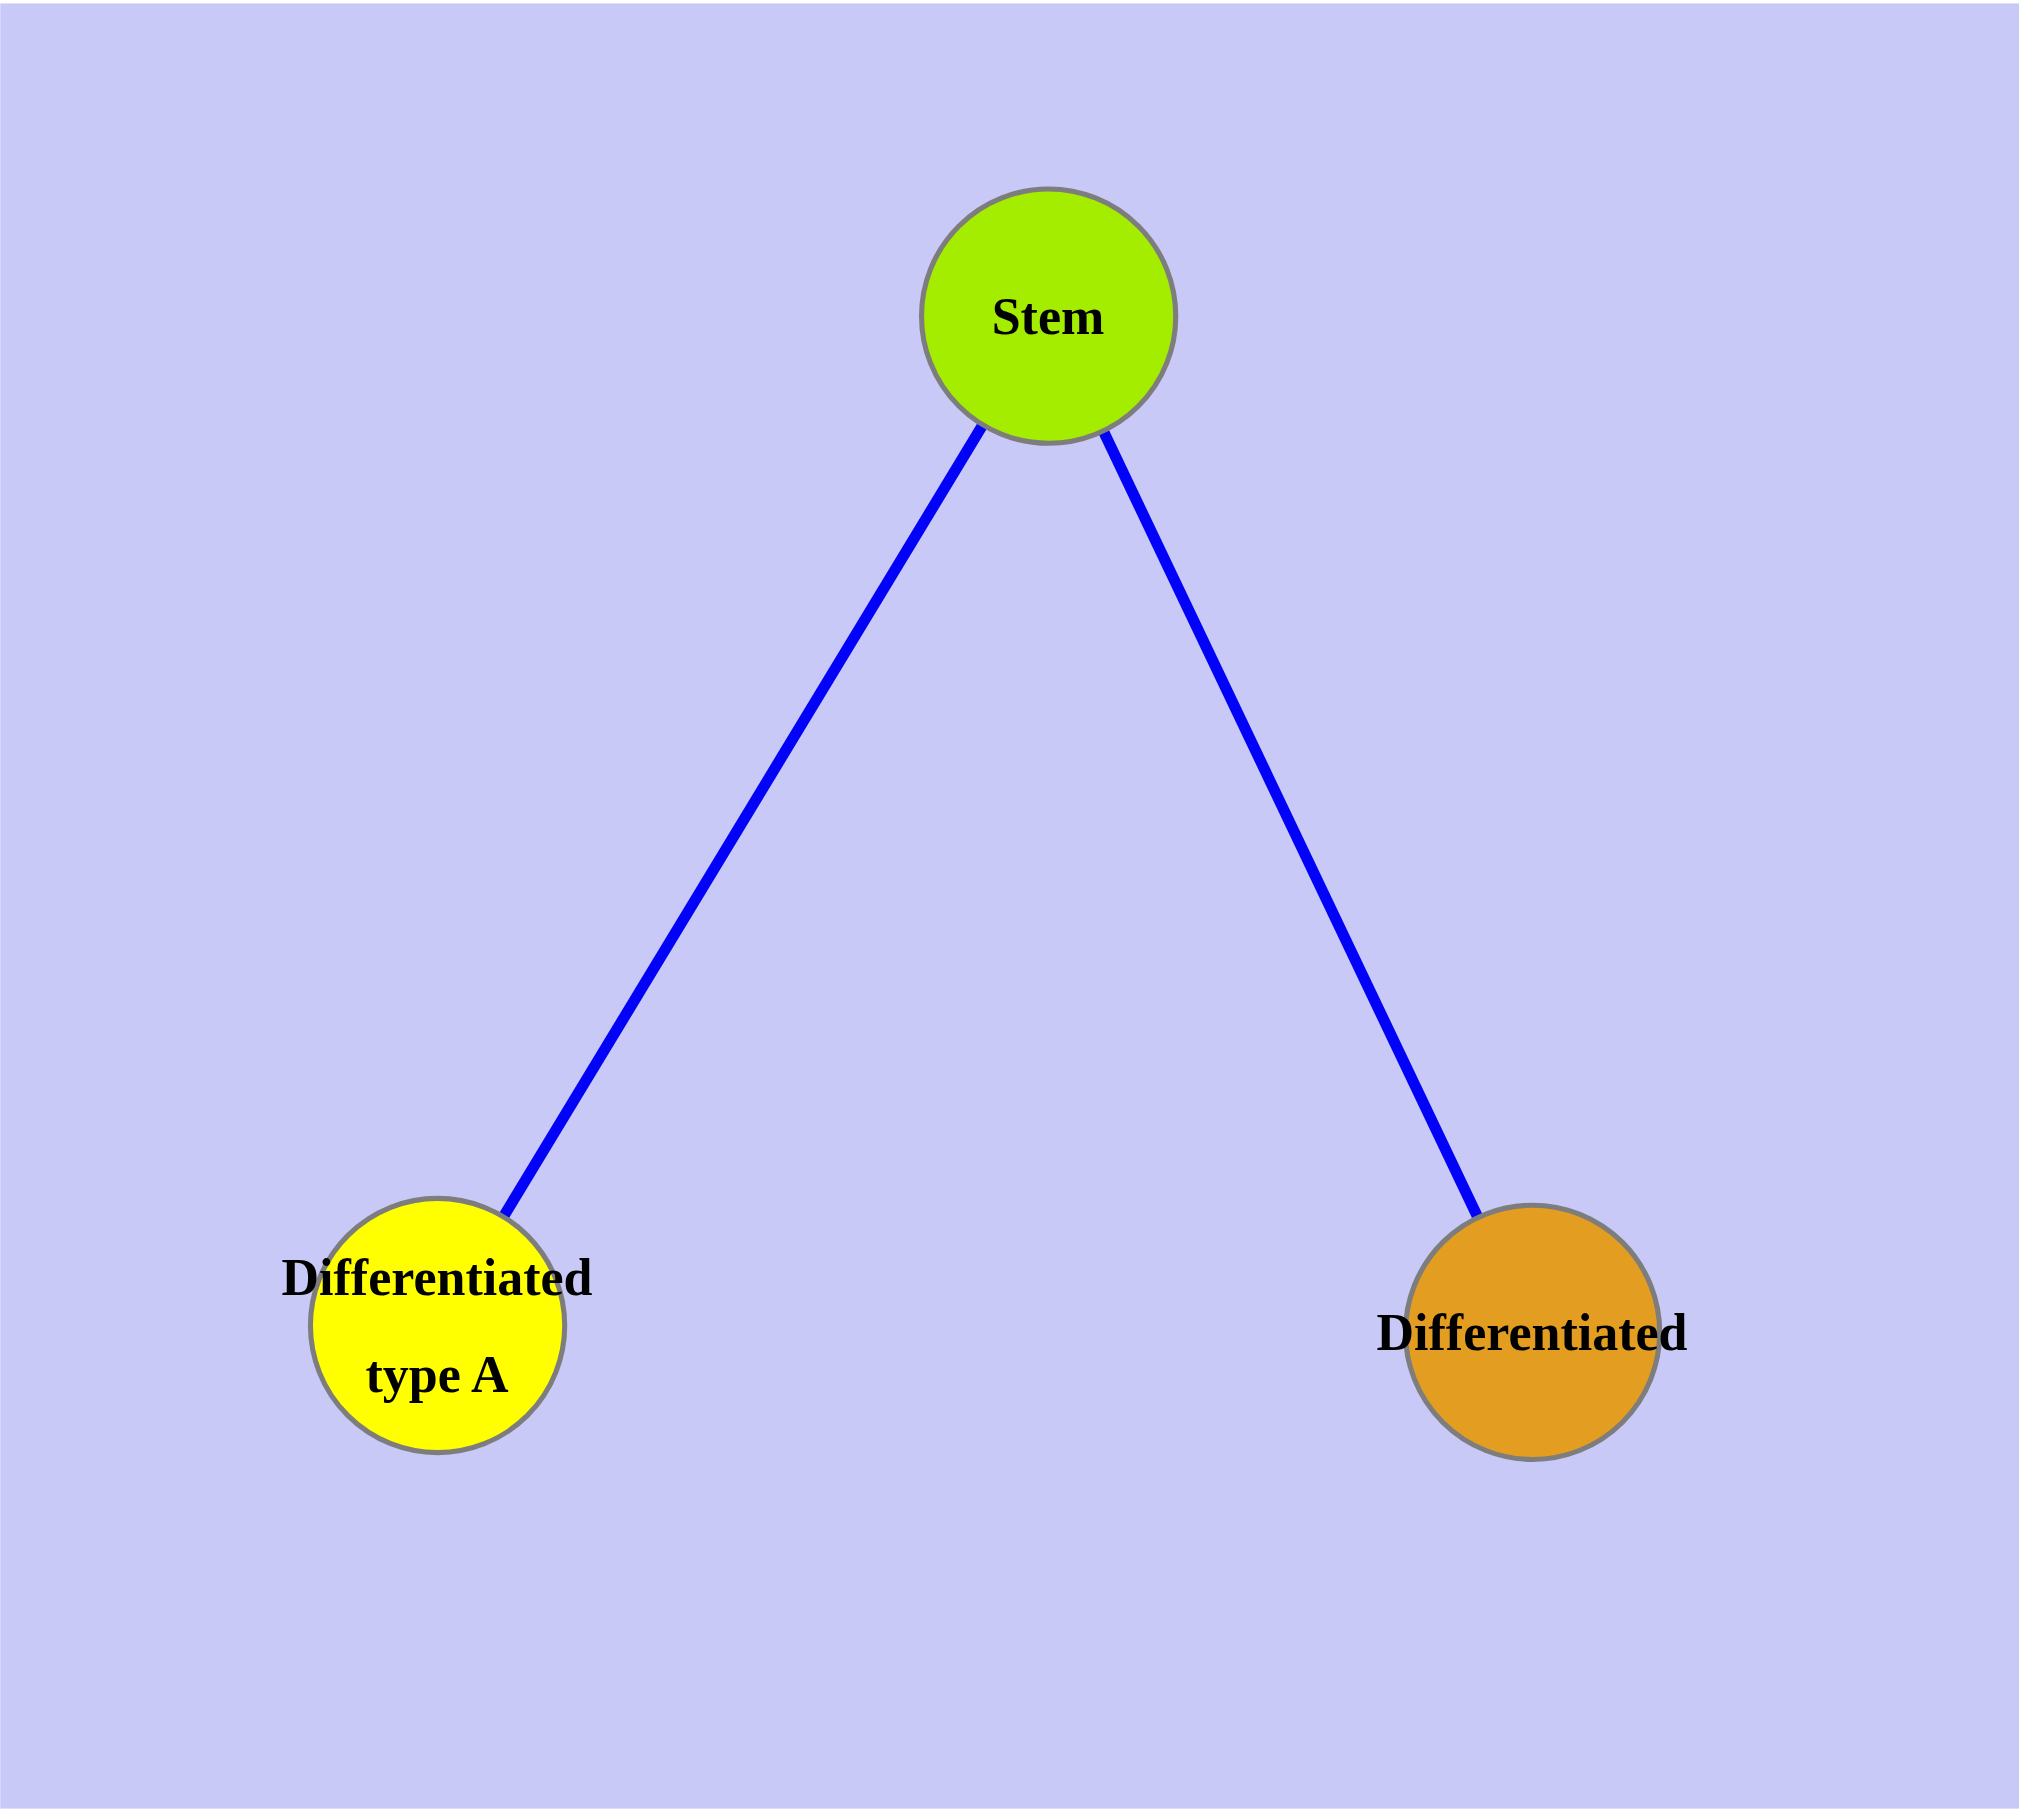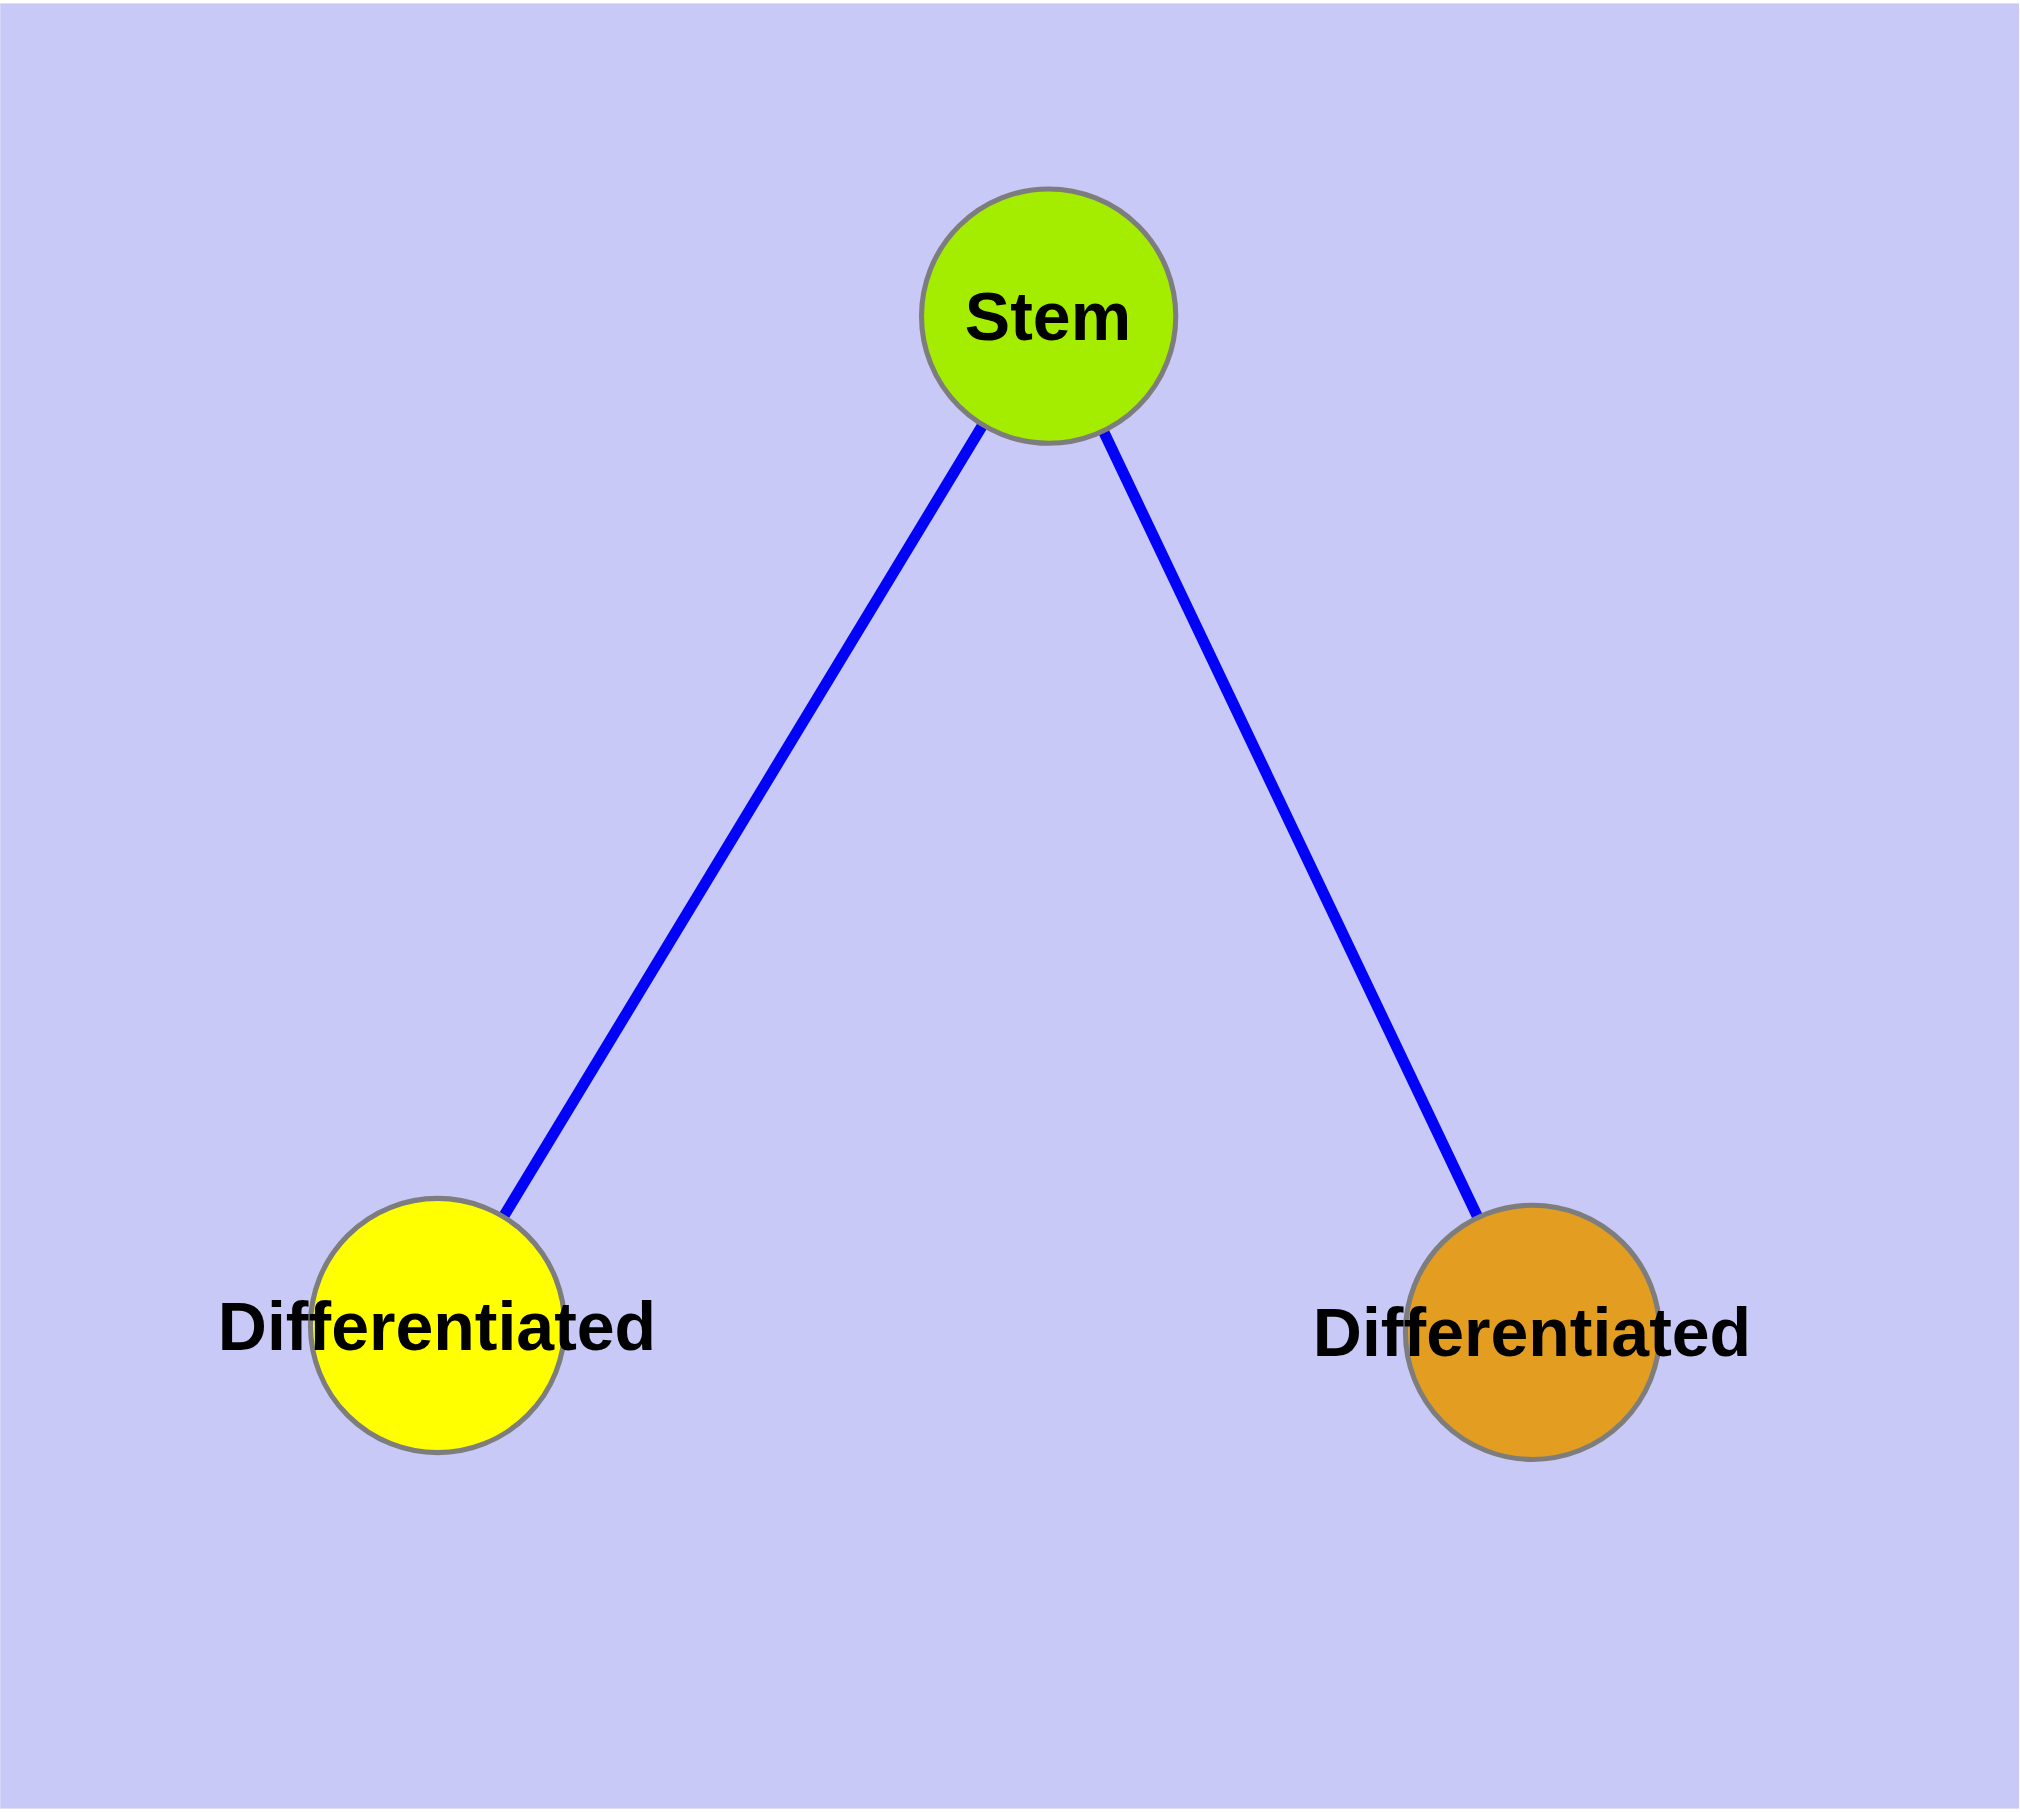--- a/index.html
+++ b/index.html
@@ -18,26 +18,27 @@
   .graph-svg {
     position: absolute;
     left: 0;
     top: 0;
     display: block;
   }
   .node-label {
     position: absolute;
     transform: translate(-50%, -50%);
     font-weight: bold;
-    font-size: 68px;
+    font-size: 52px;
     line-height: 97px;
     color: #000000;
     text-align: center;
     white-space: nowrap;
     letter-spacing: 0px;
+    font-family: Liberation Serif, serif;
   }
 </style>
 </head>
 <body>
 
 <div class="canvas">
 
   <svg class="graph-svg" width="2021" height="1812" viewBox="0 0 2384 2138">
 
     <rect x="0" y="4" width="2382" height="2130" fill="#C9C9F7"></rect>
@@ -47,20 +48,21 @@
 
     <circle cx="1237" cy="373" r="150" stroke="#7D7D7D" stroke-width="6" fill="#A4EC00"></circle>
     <circle cx="516" cy="1564" r="150" stroke="#7D7D7D" stroke-width="6" fill="#FFFF00"></circle>
     <circle cx="1808" cy="1572" r="150" stroke="#7D7D7D" stroke-width="6" fill="#E39E22"></circle>
   </svg>
 
   <div class="node-label" style="left:1048px; top:316px;">Stem</div>
 
   <div class="node-label" style="left:437px; top:1326px;">
     <div>Differentiated</div>
+    <div>type A</div>
   </div>
 
   <div class="node-label" style="left:1532px; top:1332px;">
     <div>Differentiated</div>
   </div>
 
 </div>
 
 
 </body></html>

